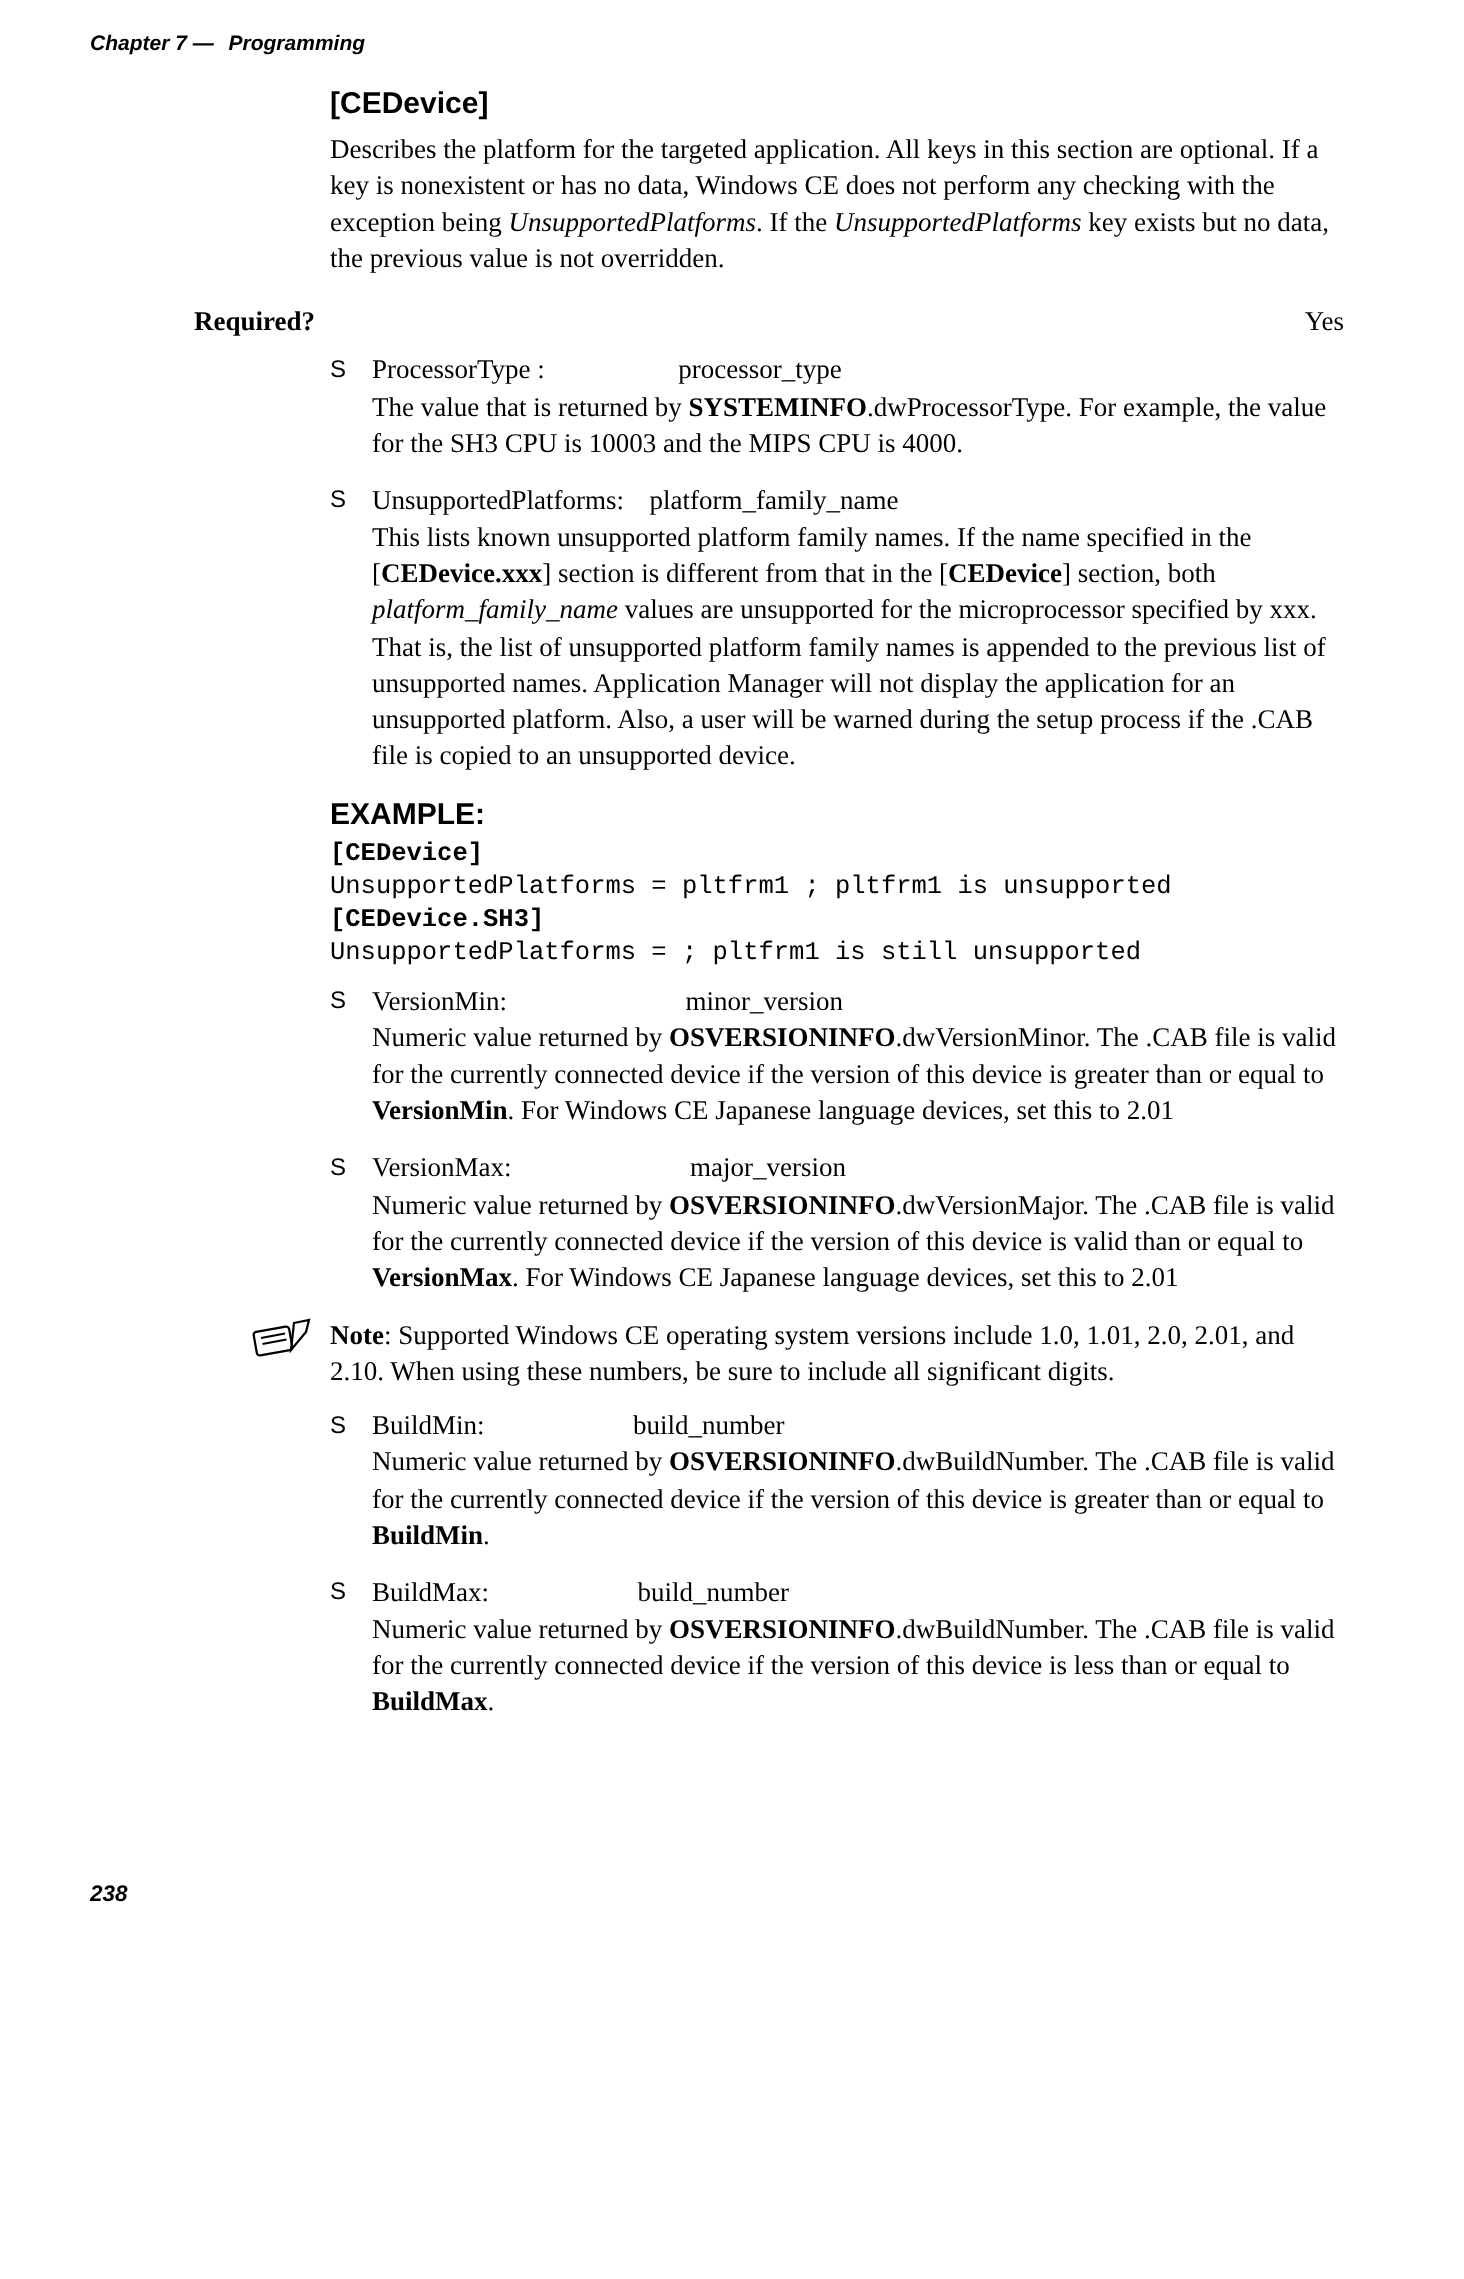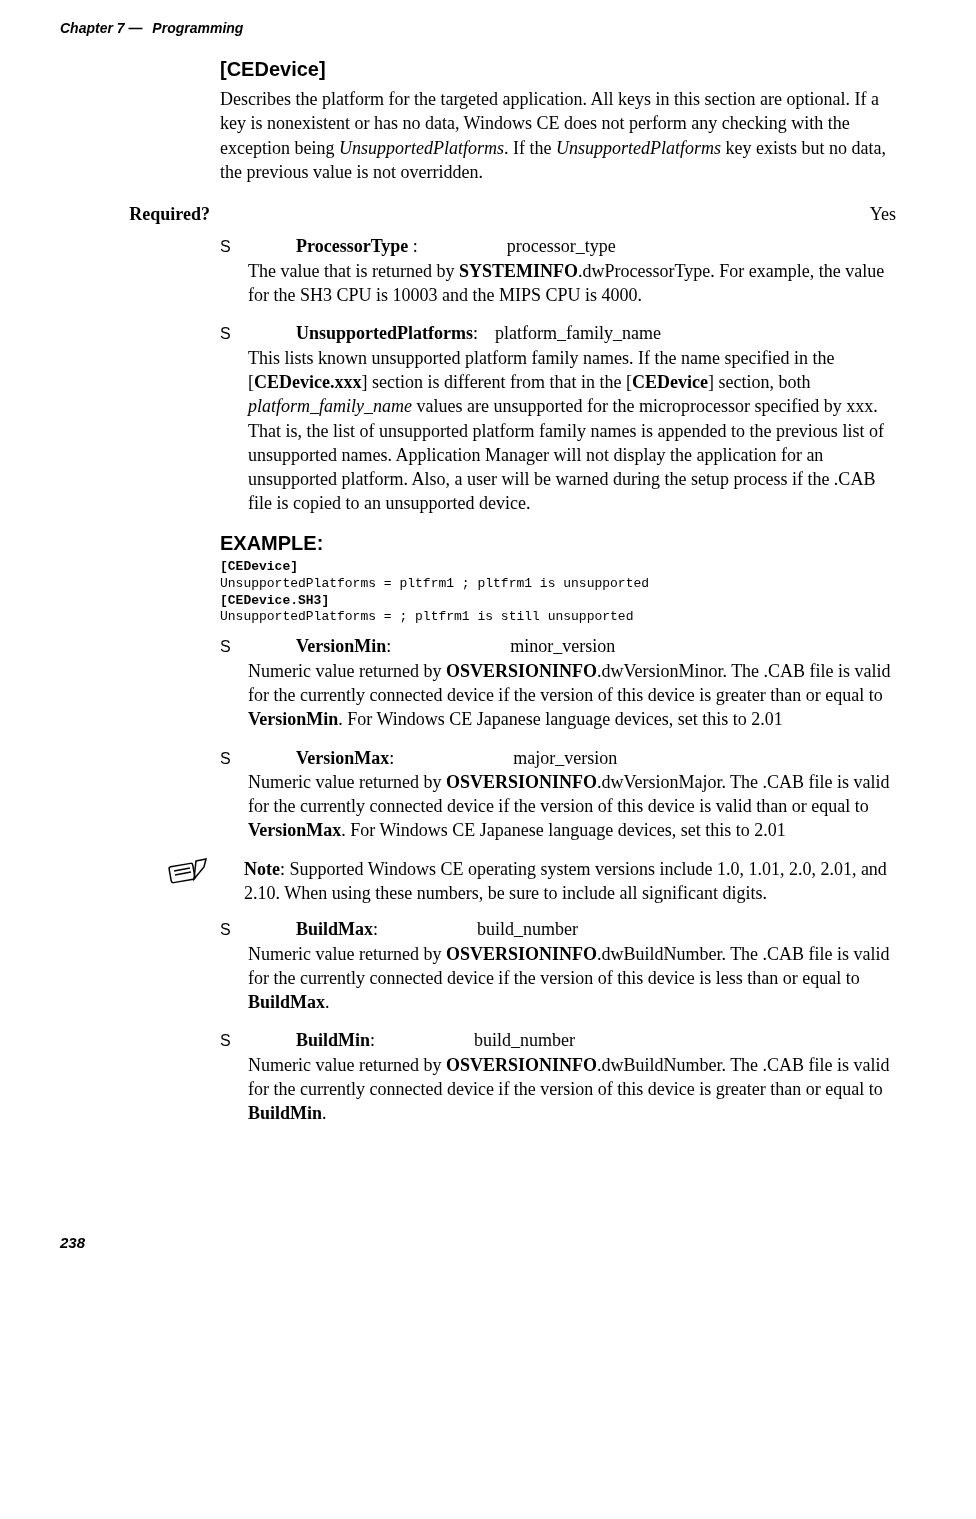--- a/index.html
+++ b/index.html
@@ -59,42 +59,41 @@
   }
   ul.bullets > li::before {
     content: "S";
     position: absolute;
     left: 0;
     top: 2px;
     font-family: Arial, sans-serif;
     font-weight: normal;
     font-size: 16px;
   }
-  .key-name { font-weight: bold; margin-left: 48px; }
+  .key-name { font-weight: normal; }
   .key-param { }
   .example-title {
     font-family: Arial, Helvetica, sans-serif;
     font-weight: bold;
     font-size: 20px;
     margin-top: 8px;
     margin-bottom: 2px;
   }
   .codeblock {
     font-family: 'Courier New', monospace;
-    font-size: 13px;
+    font-size: 17px;
     white-space: pre;
     line-height: 1.3;
     margin-bottom: 6px;
   }
   .codeblock .cb-bold { font-weight: bold; }
   .note-row {
     display: flex;
     align-items: flex-start;
     margin: 12px 0;
-    gap: 24px;
   }
   .note-icon {
     width: 160px;
     margin-left: -170px;
     padding-right: 10px;
     display: flex;
     justify-content: flex-end;
     flex-shrink: 0;
   }
   .note-text { flex: 1; }
@@ -183,32 +182,32 @@
           </g>
         </svg>
       </div>
       <div class="note-text">
         <span class="note-bold">Note</span><span>: Supported Windows CE operating system versions include 1.0, 1.01, 2.0, 2.01, and 2.10. When using these numbers, be sure to include all significant digits.</span>
       </div>
     </div>
 
     <ul class="bullets">
       <li>
+        <span class="key-name">BuildMin</span><span>:</span>
+        <span style="display:inline-block; width:90px;"></span>
+        <span class="key-param">build_number</span><br>
+        <span>Numeric value returned by </span><b>OSVERSIONINFO</b><span>.dwBuildNumber. The .CAB file is valid for the currently connected device if the version of this device is greater than or equal to </span><b>BuildMin</b><span>.</span>
+      </li>
+
+      <li>
         <span class="key-name">BuildMax</span><span>:</span>
         <span style="display:inline-block; width:90px;"></span>
         <span class="key-param">build_number</span><br>
         <span>Numeric value returned by </span><b>OSVERSIONINFO</b><span>.dwBuildNumber. The .CAB file is valid for the currently connected device if the version of this device is less than or equal to </span><b>BuildMax</b><span>.</span>
       </li>
-
-      <li>
-        <span class="key-name">BuildMin</span><span>:</span>
-        <span style="display:inline-block; width:90px;"></span>
-        <span class="key-param">build_number</span><br>
-        <span>Numeric value returned by </span><b>OSVERSIONINFO</b><span>.dwBuildNumber. The .CAB file is valid for the currently connected device if the version of this device is greater than or equal to </span><b>BuildMin</b><span>.</span>
-      </li>
     </ul>
 
   </div>
 
   <div class="footer">
     <span>238</span>
   </div>
 
 </div>
 

